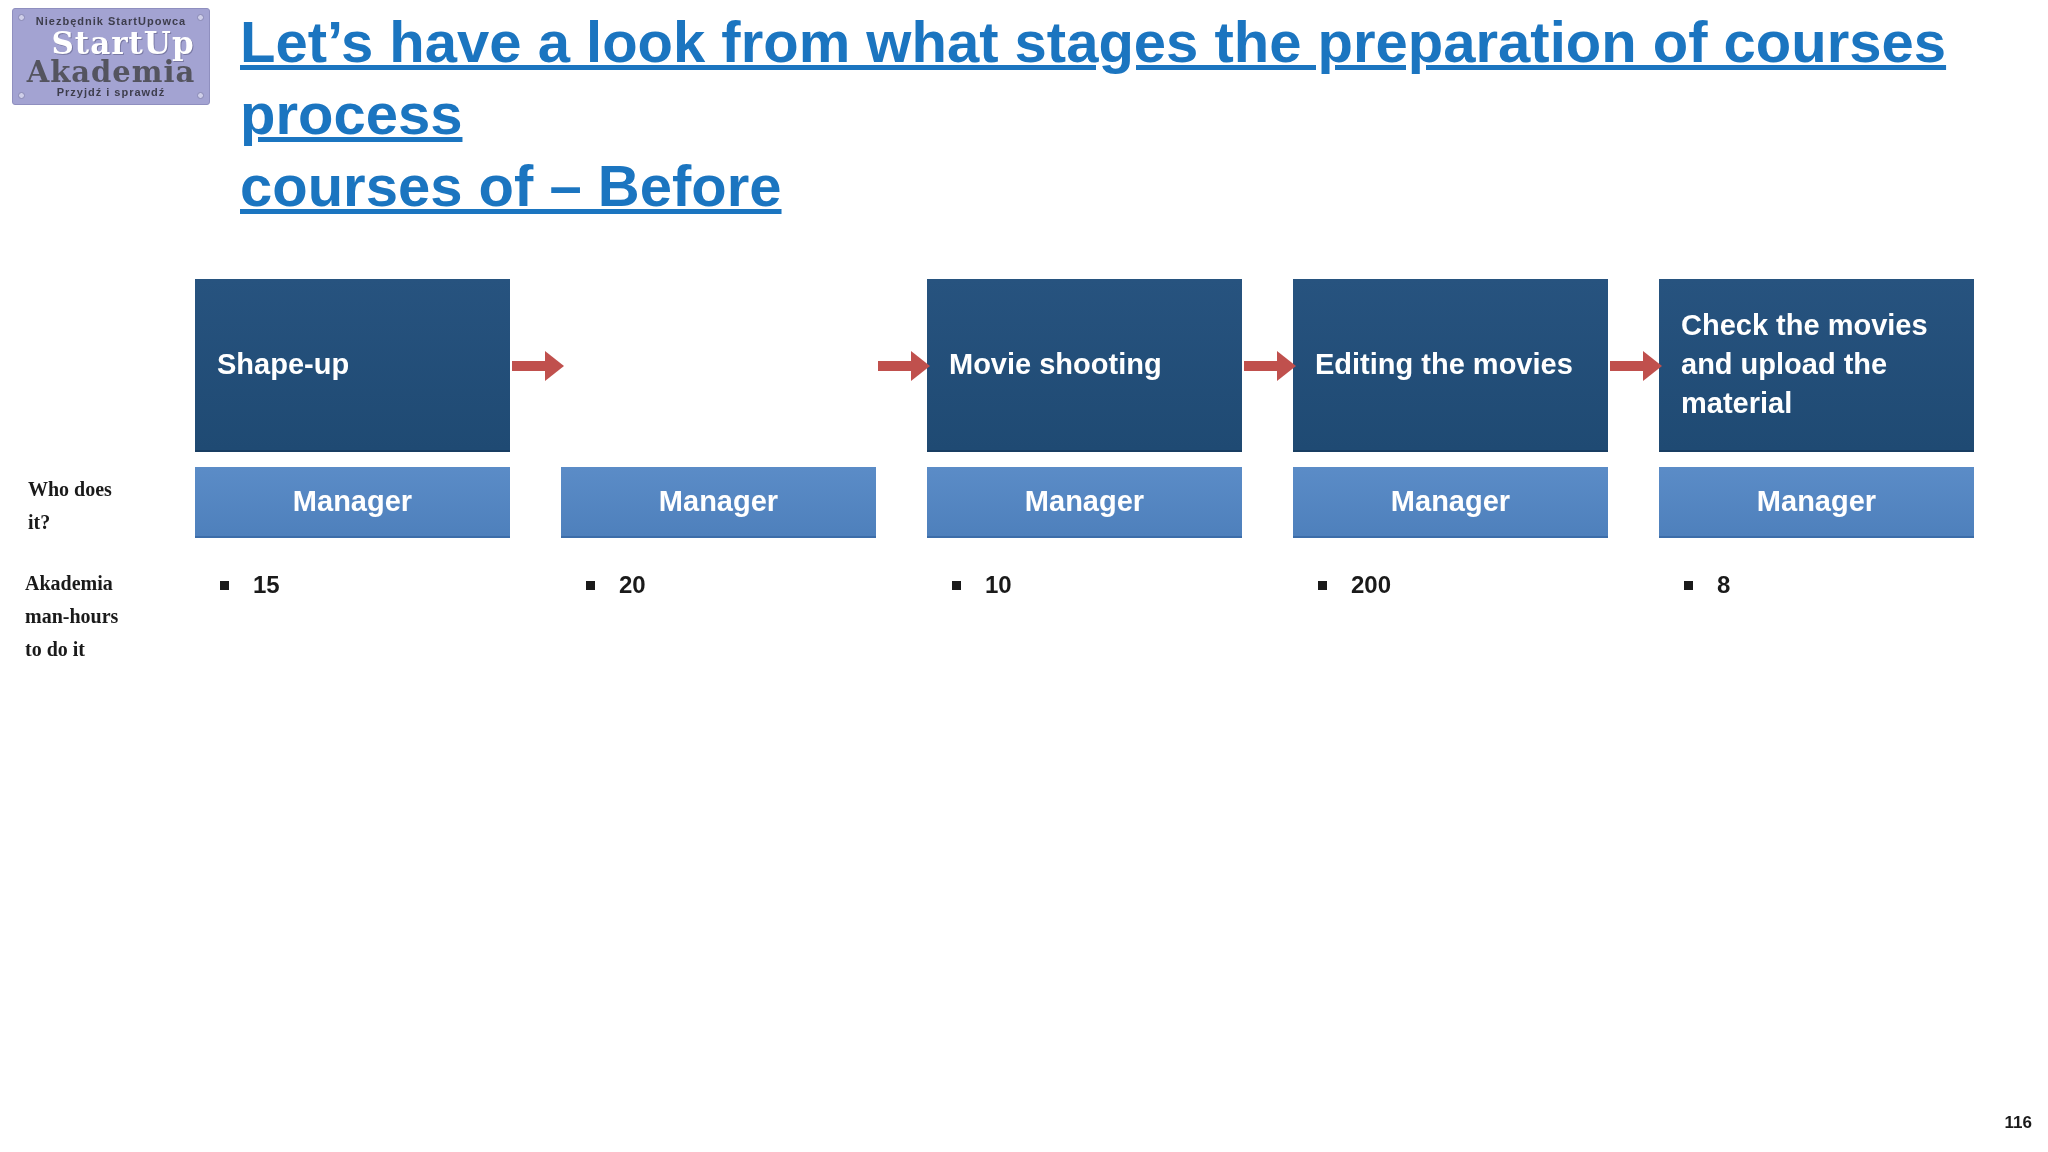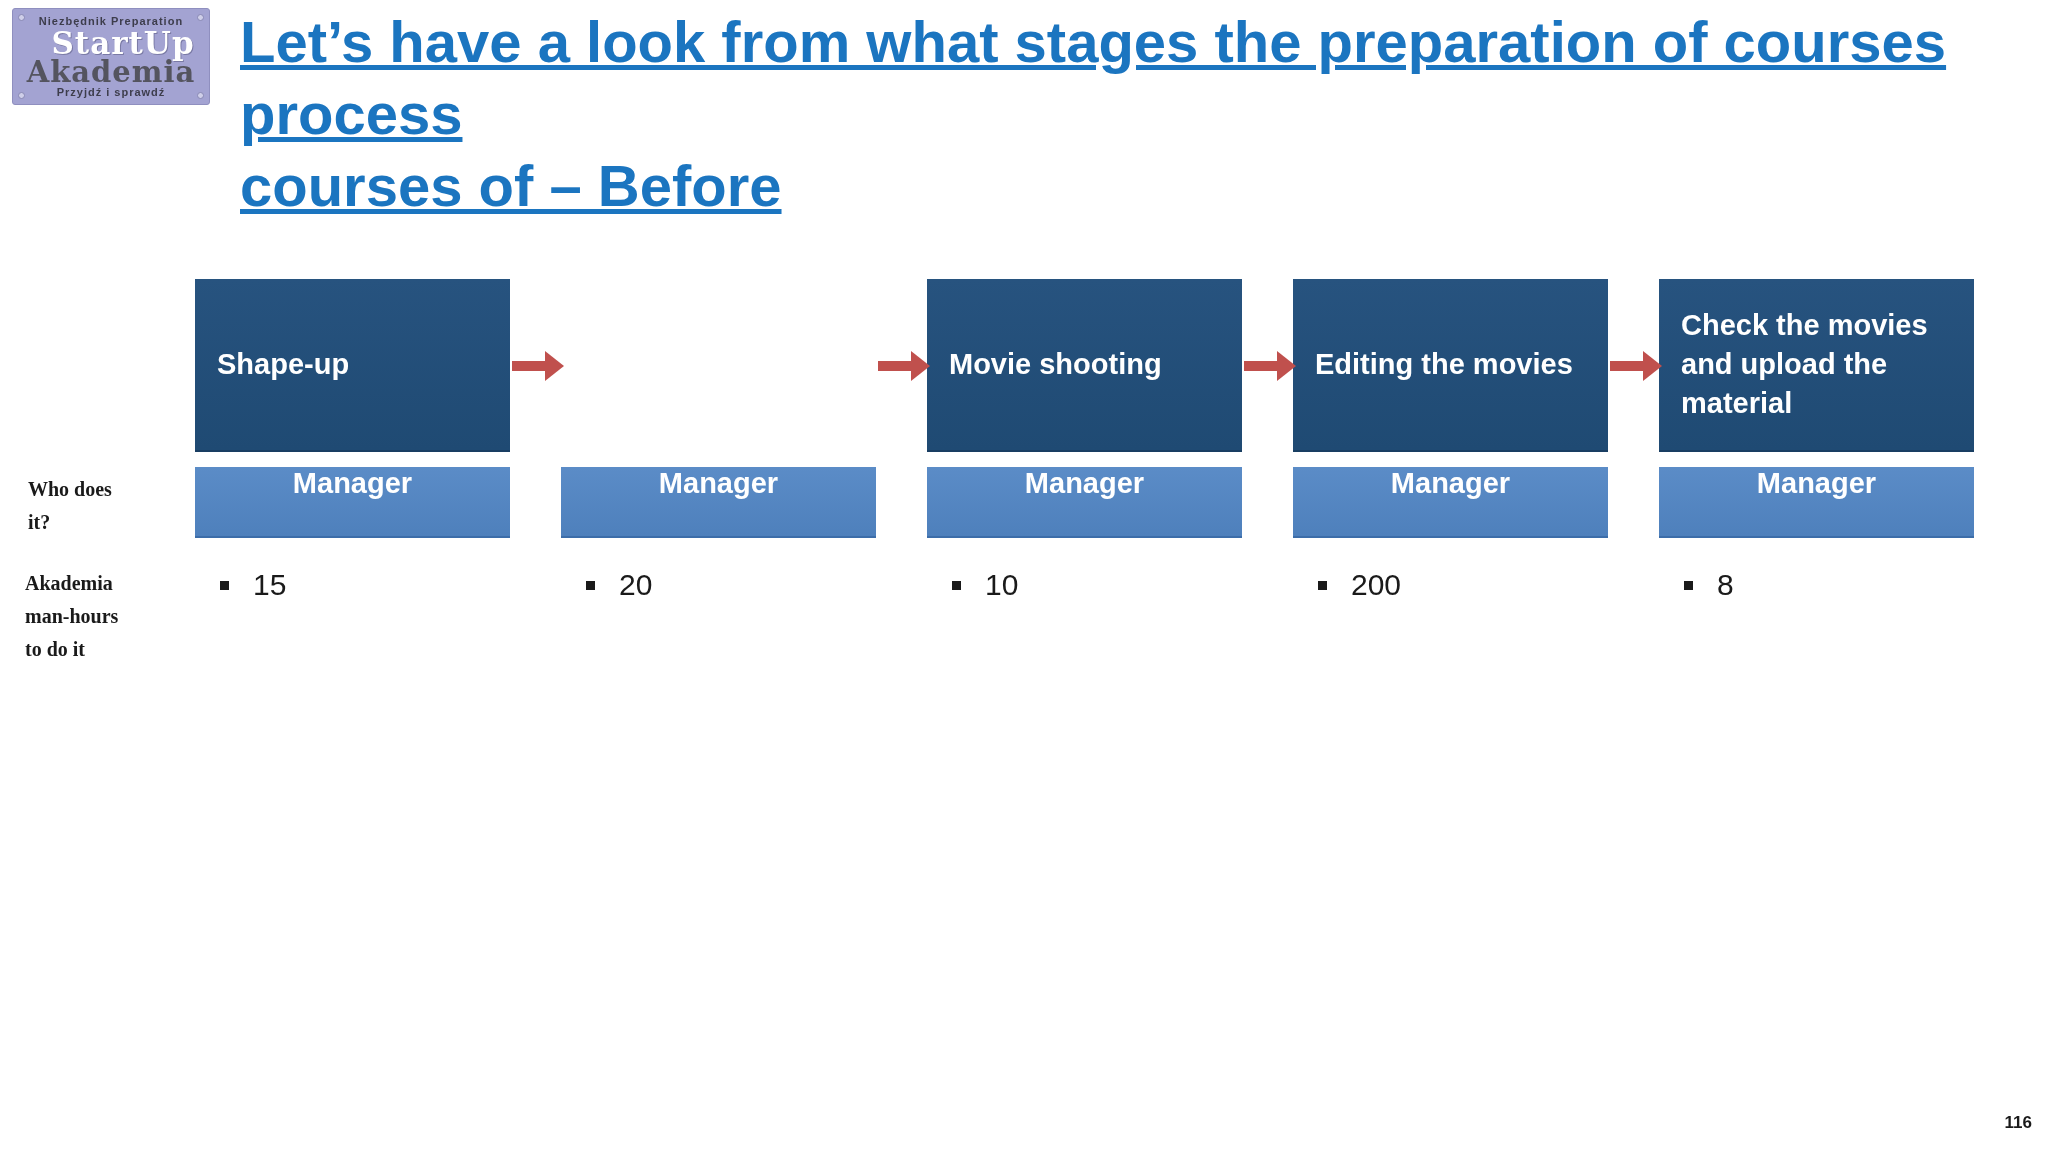--- a/index.html
+++ b/index.html
@@ -74,32 +74,32 @@
     padding:0 22px;
   }
   .stage-label{
     color:#ffffff;font-size:29px;font-weight:bold;line-height:39px;
     white-space:pre-line;
   }
   .who-bar{
     position:absolute;left:0;top:188px;width:315px;height:71px;
     background:linear-gradient(to bottom,var(--owner-blue-light),var(--owner-blue));
     border-bottom:2px solid #3c6da9;
-    display:flex;align-items:flex-start;justify-content:center;
+    display:flex;align-items:center;justify-content:center;
   }
   .who-label{color:#ffffff;font-size:29px;font-weight:bold;}
   .hours-row{
     position:absolute;left:25px;top:289px;height:34px;
     display:flex;align-items:center;
   }
   .bullet{
     width:9px;height:9px;background:var(--text-black);
     margin-right:24px;flex:none;
   }
-  .hours-value{color:var(--text-black);font-size:30px;font-weight:400;}
+  .hours-value{color:var(--text-black);font-size:24px;font-weight:700;}
   
   .flow-arrow{position:absolute;top:351px;width:52px;height:30px;}
   .flow-arrow .shaft{
     position:absolute;left:0;top:10px;width:33px;height:10px;
     background:var(--arrow-red);
   }
   .flow-arrow .head{
     position:absolute;left:33px;top:0;width:0;height:0;
     border-left:19px solid var(--arrow-red);
     border-top:15px solid transparent;
@@ -121,21 +121,21 @@
   }
 </style>
 </head>
 <body>
 
 <div class="logo">
   <span class="logo-dot tl"></span>
   <span class="logo-dot tr"></span>
   <span class="logo-dot bl"></span>
   <span class="logo-dot br"></span>
-  <div class="logo-small">Niezbędnik Preparation</div>
+  <div class="logo-small">Niezbędnik StartUpowca</div>
   <div class="logo-main1">StartUp</div>
   <div class="logo-main2">Akademia</div>
   <div class="logo-small">Przyjdź i sprawdź</div>
 </div>
 
 <div class="title">
   <div>Let’s have a look from what stages the preparation of courses process</div>
   <div>courses of – Before</div>
 </div>
 

